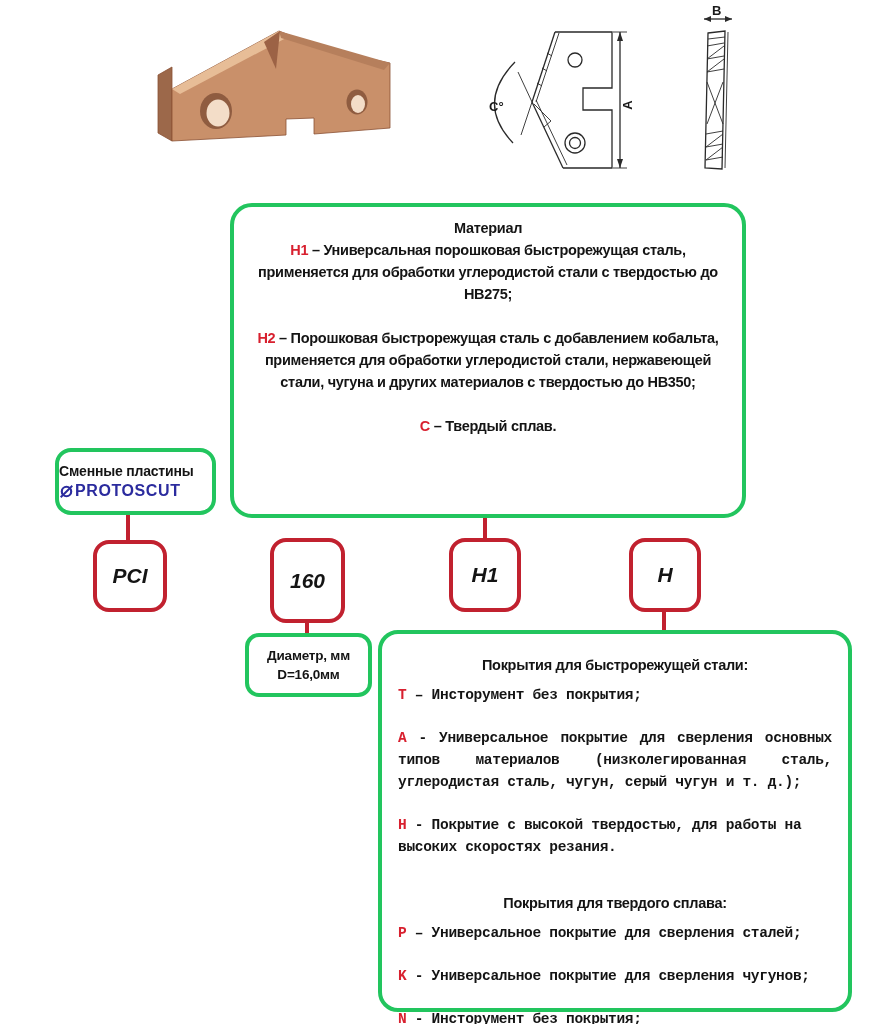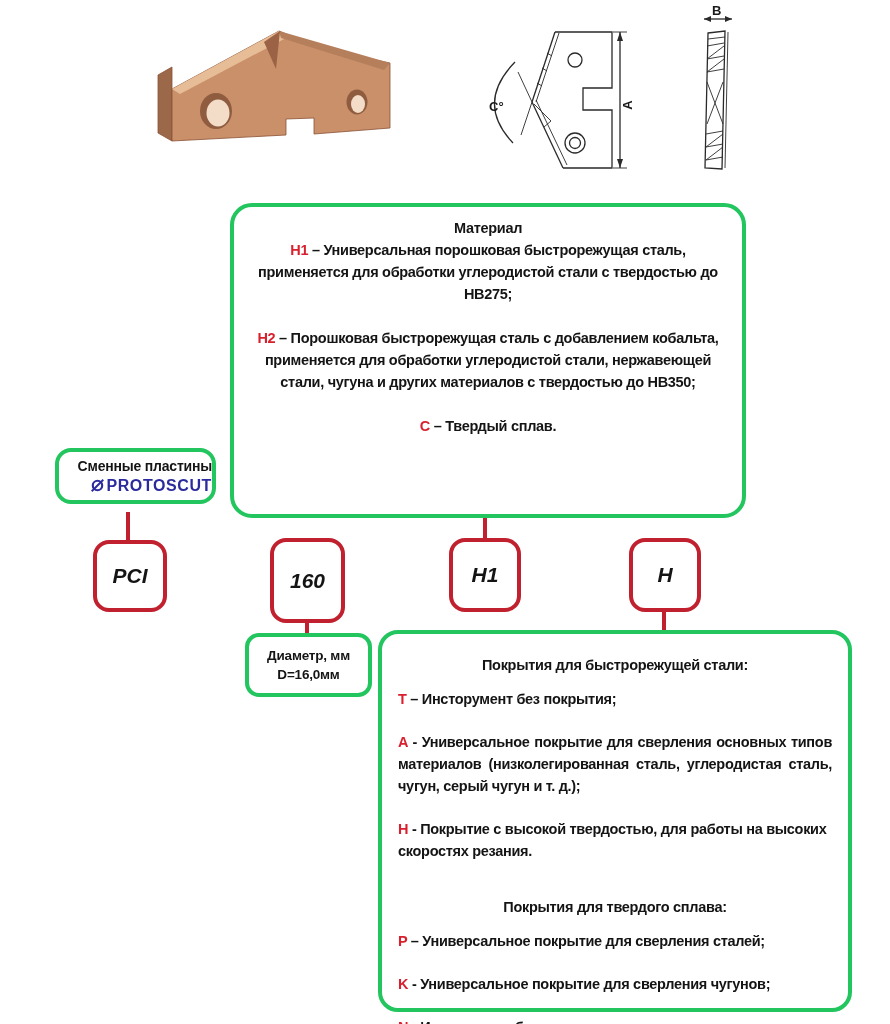--- a/index.html
+++ b/index.html
@@ -9,43 +9,43 @@
   
   .rbox{position:absolute;background:#fff;border:4px solid #22c55e;box-sizing:border-box;z-index:2;}
 
   .material-box{left:230px;top:203px;width:516px;height:315px;border-radius:22px;
                 padding:10px 16px 0;text-align:center;}
   .mat-title{font-size:14.5px;font-weight:700;line-height:22px;letter-spacing:-0.3px;}
   .mat-item{margin:0 0 22px;font-size:14.5px;font-weight:700;line-height:22px;letter-spacing:-0.3px;}
   .mat-item:last-child{margin-bottom:0;}
   .red-code{color:#d8202f;}
 
-  .brand-box{left:55px;top:448px;width:161px;height:56px;border-radius:16px;
-             display:flex;flex-direction:column;align-items:flex-end;justify-content:center;gap:3px;}
+  .brand-box{left:55px;top:448px;width:161px;height:67px;border-radius:16px;
+             display:flex;flex-direction:column;align-items:flex-start;justify-content:center;gap:3px;}
   .brand-line{font-size:14px;font-weight:700;letter-spacing:-0.2px;}
   .brand-logo{display:flex;align-items:center;gap:1px;color:#2b2b9e;font-weight:700;
               font-size:16px;letter-spacing:0.6px;}
 
   .code-box{position:absolute;background:#fff;border:4px solid #c1212f;box-sizing:border-box;
             border-radius:16px;display:flex;align-items:center;justify-content:center;
             font-size:21px;font-weight:700;z-index:2;font-style:italic;}
   #box-pci{left:93px;top:540px;width:74px;height:72px;}
   #box-160{left:270px;top:538px;width:75px;height:85px;}
   #box-h1{left:449px;top:538px;width:72px;height:74px;}
   #box-h{left:629px;top:538px;width:72px;height:74px;}
 
   .diameter-box{left:245px;top:633px;width:127px;height:64px;border-radius:14px;
                 display:flex;flex-direction:column;align-items:center;justify-content:center;
                 font-size:13.5px;font-weight:700;line-height:19px;letter-spacing:-0.2px;}
 
   .coatings-box{left:378px;top:630px;width:474px;height:382px;border-radius:20px;
                 padding:12px 16px 0;font-size:14.5px;font-weight:700;line-height:22px;
                 letter-spacing:-0.3px;text-align:left;}
   .coat-title{text-align:center;margin:8px;}
-  .coat-item{margin:12px 0 21px;}
+  .coat-item{margin:4px 0 21px;font-family:Liberation Mono, monospace;}
   .coat-item.justify{text-align:justify;}
   .coat-item.pre-carbide{margin-bottom:34px;}
   .coat-item:last-child{margin-bottom:0;}
 
   .conn{position:absolute;width:4px;background:#c1212f;z-index:1;}
   #conn-brand{left:126px;top:512px;height:31px;}
   #conn-material{left:483px;top:515px;height:26px;}
   #conn-160{left:305px;top:610px;height:26px;}
   #conn-h{left:662px;top:610px;height:23px;}
 

